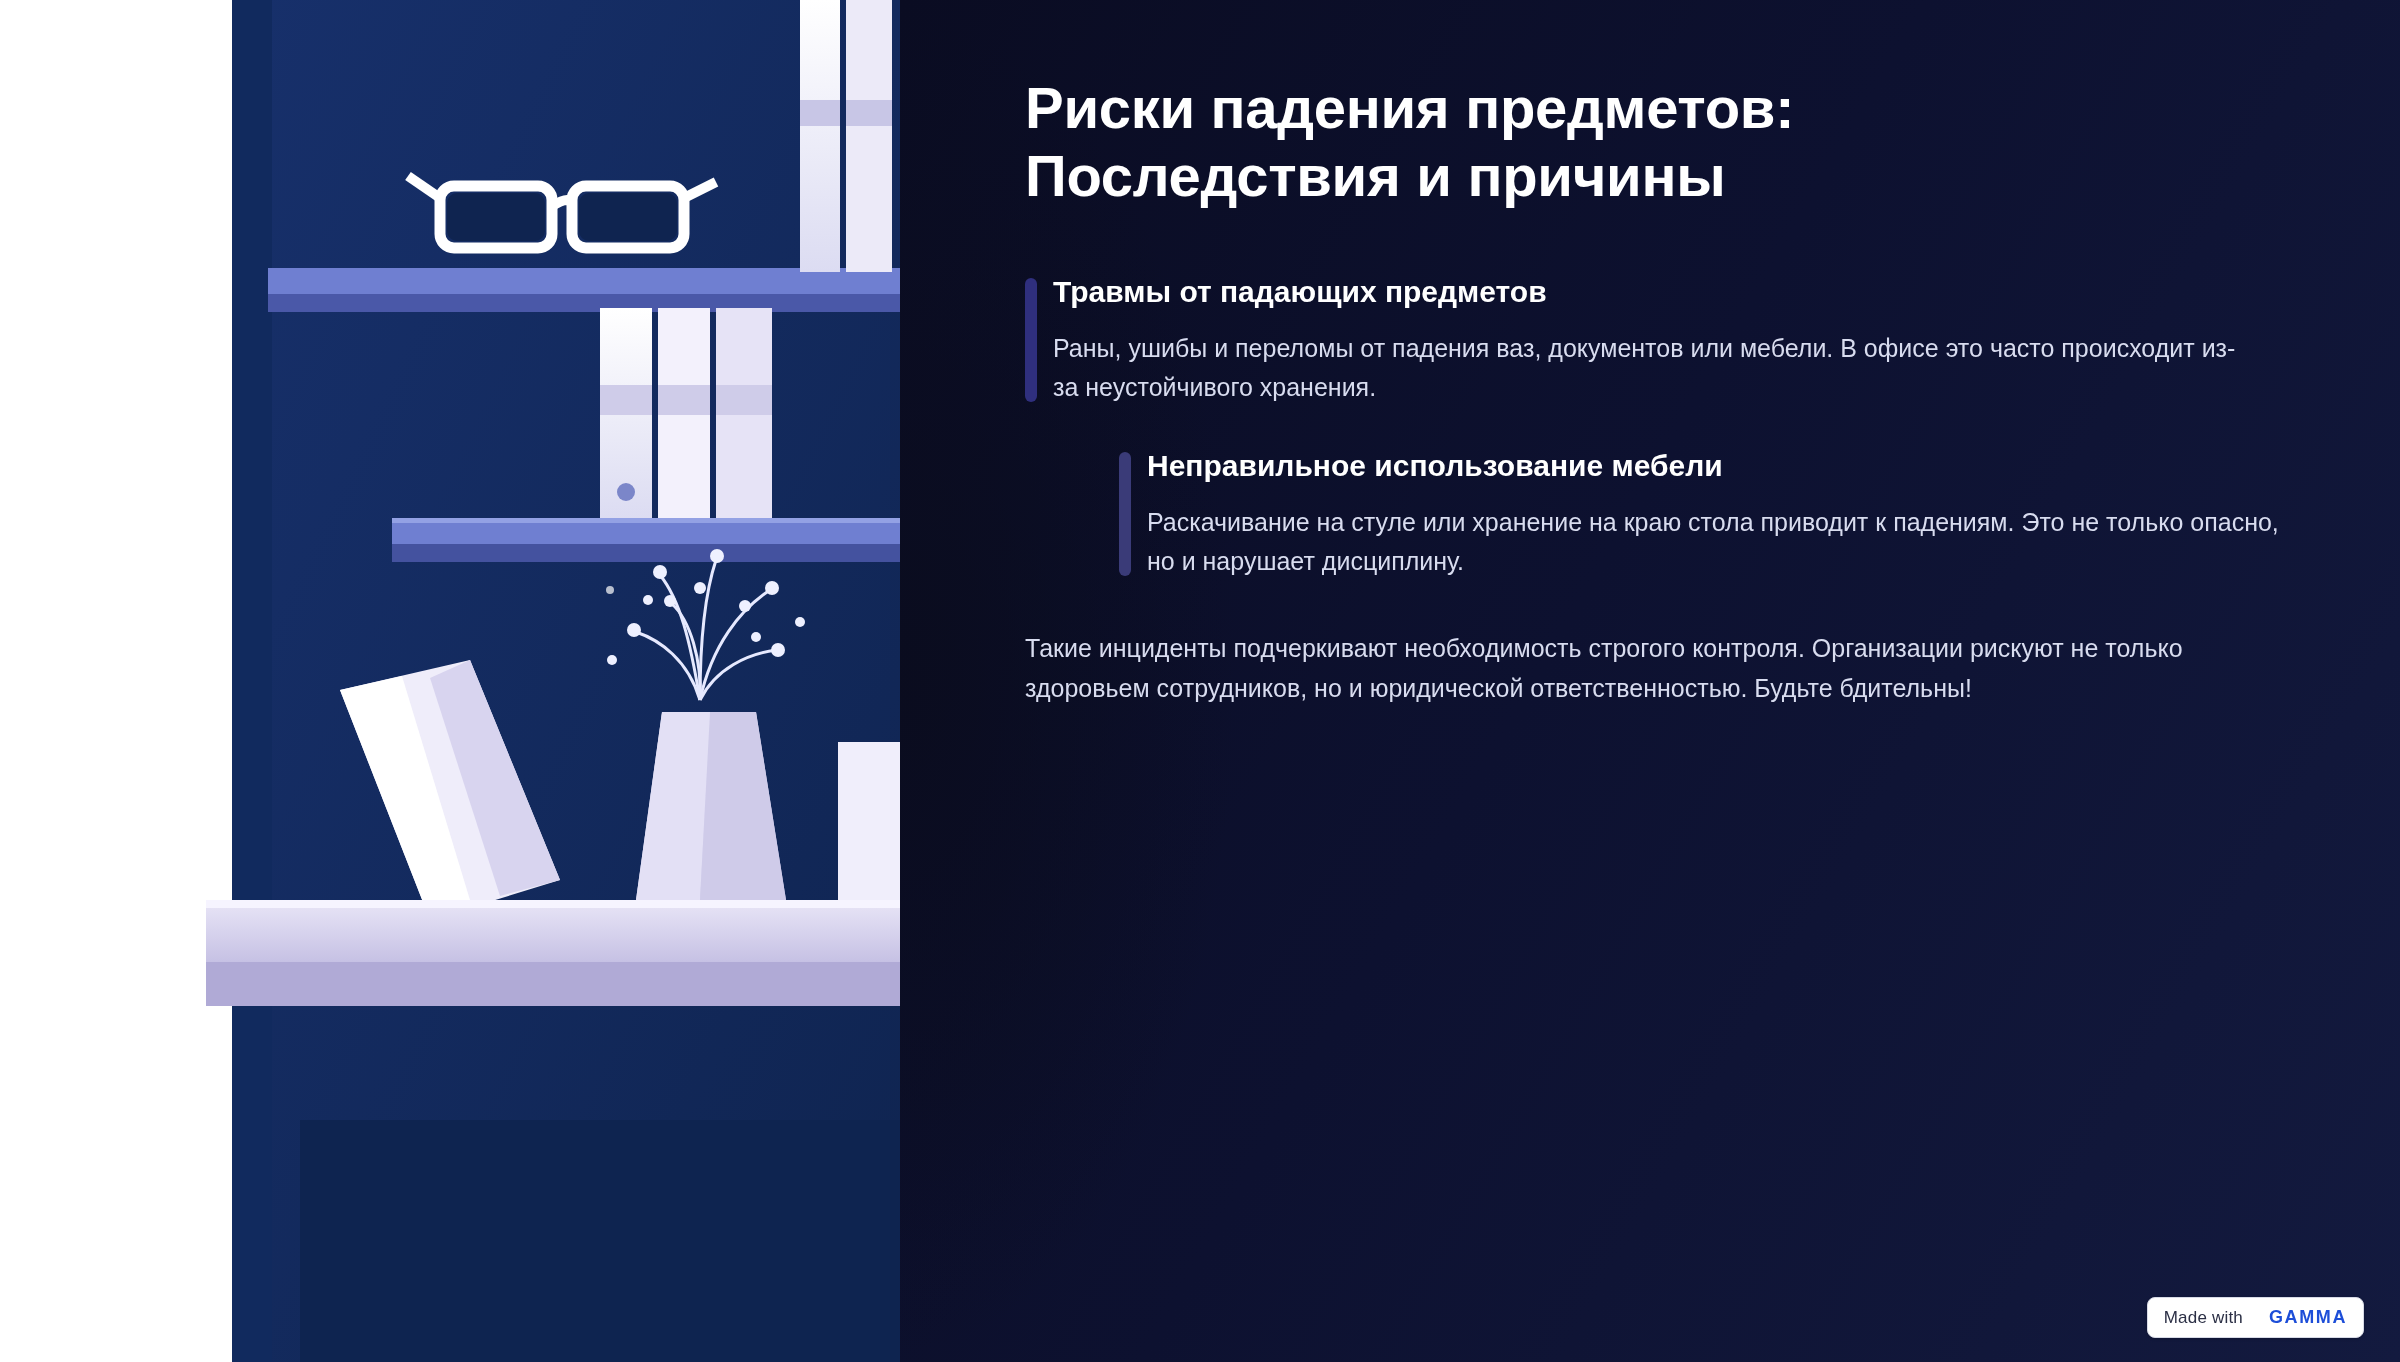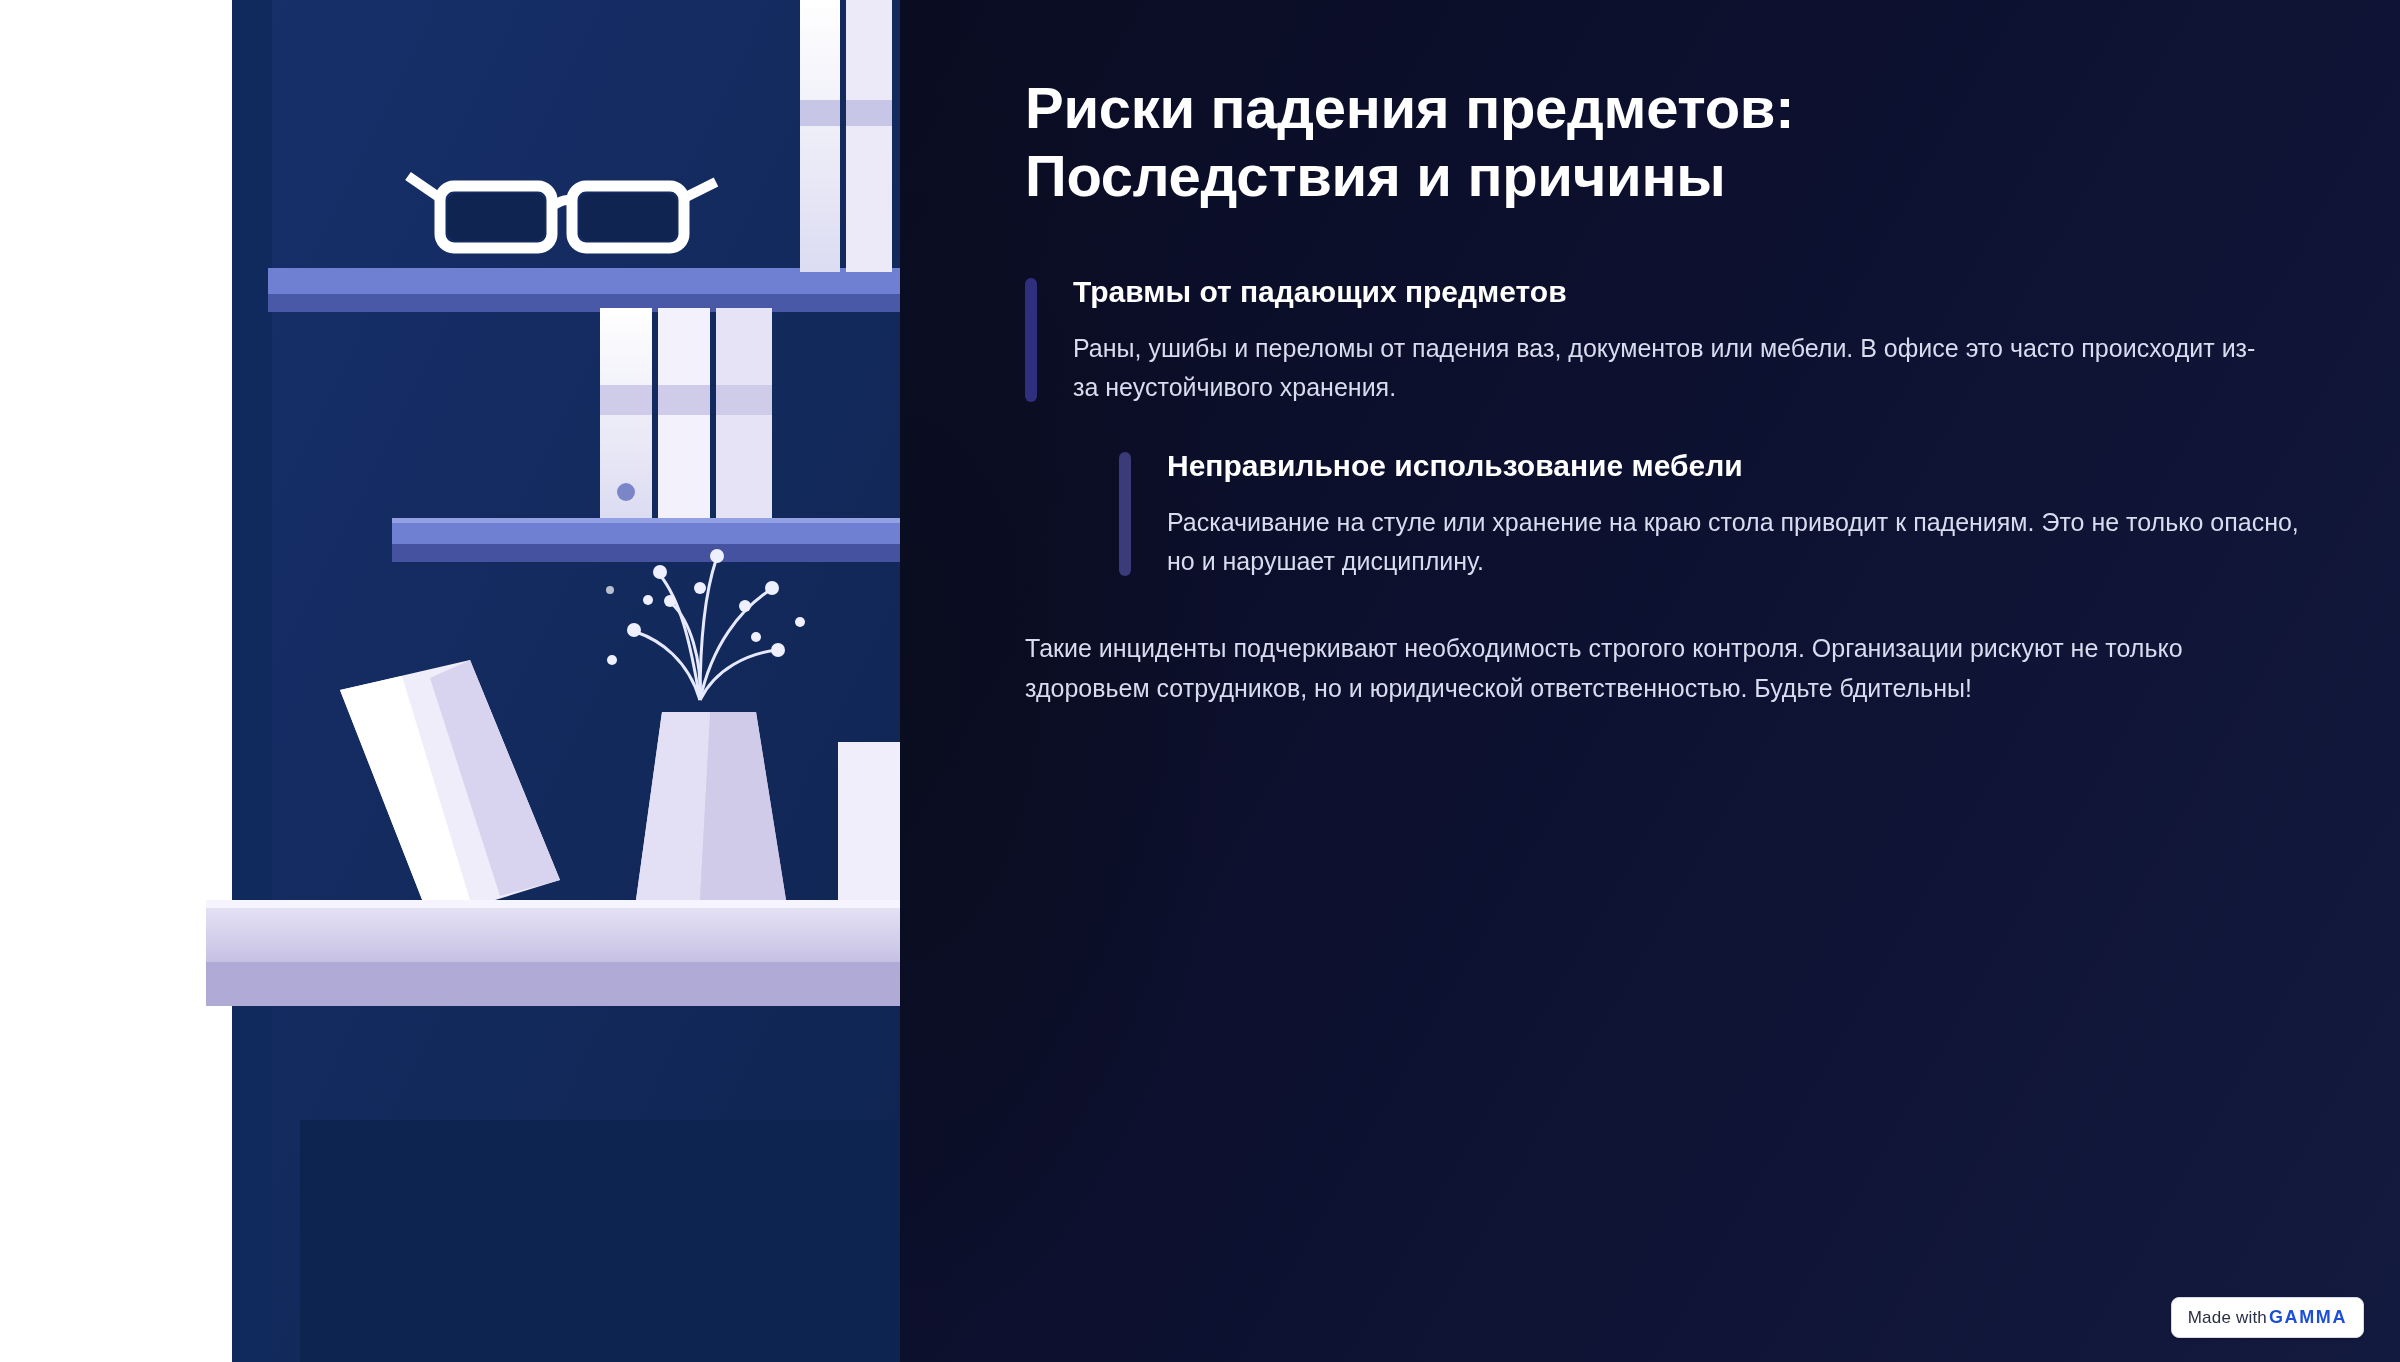--- a/index.html
+++ b/index.html
@@ -55,21 +55,21 @@
     font-weight: bold;
     letter-spacing: -0.3px;
     margin: 0 0 62px 0;
     max-width: 1150px;
   }
 
   .cards { position: relative; }
 
   .card {
     position: relative;
-    padding-left: 48px;
+    padding-left: 28px;
     margin-bottom: 38px;
   }
   .card .bar {
     position: absolute;
     left: 0;
     top: 6px;
     bottom: 6px;
     width: 12px;
     border-radius: 6px;
     background: #3d3f8f;
@@ -105,21 +105,21 @@
     max-width: 1240px;
   }
 
   
   .badge {
     position: absolute;
     right: 36px;
     bottom: 24px;
     display: flex;
     align-items: center;
-    gap: 2px;
+    gap: 26px;
     background: #ffffff;
     border: 1px solid #d7dae6;
     border-radius: 8px;
     padding: 9px 16px;
     box-shadow: 0 1px 3px rgba(0,0,0,.18);
   }
   .badge .made { color: #2b2f45; font-size: 17px; letter-spacing: .2px; }
   .badge .gamma {
     color: #1d4ed8;
     font-size: 18px;

